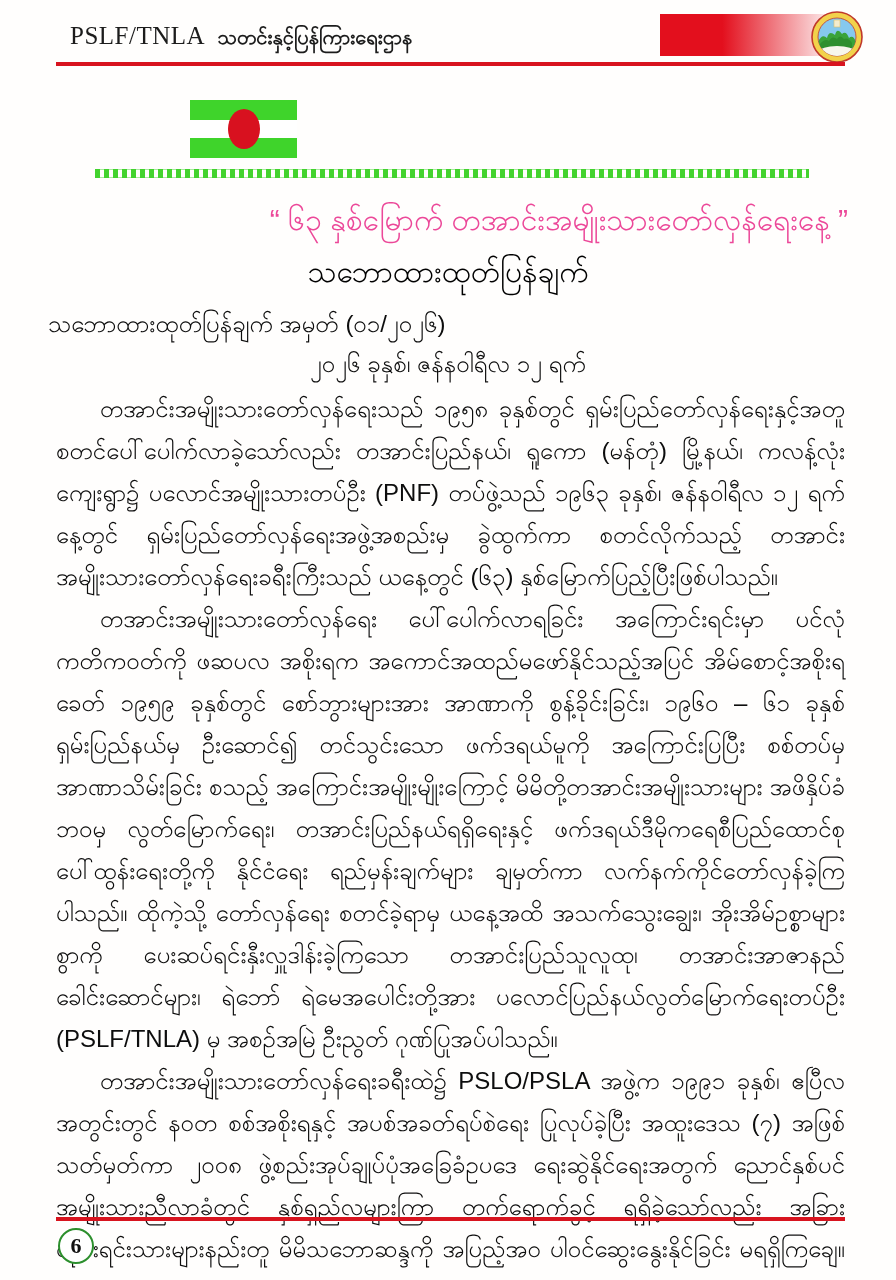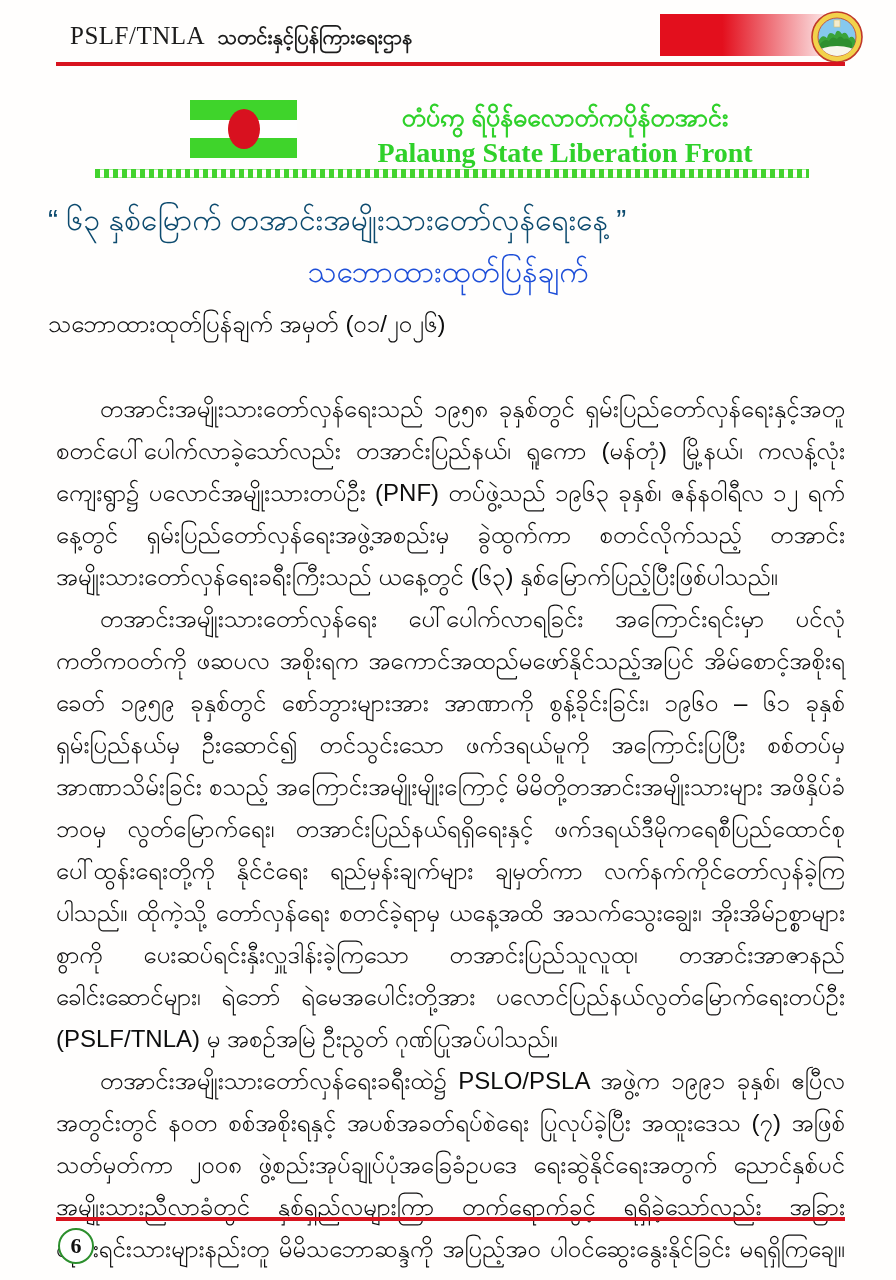--- a/index.html
+++ b/index.html
@@ -29,22 +29,22 @@
     background:#d8111f;border-radius:50%;}
   .org-mm{position:absolute;top:100px;left:330px;width:470px;text-align:center;
     color:#2fd12a;font-weight:bold;font-size:25px;line-height:34px;}
   .org-en{position:absolute;top:137px;left:330px;width:470px;text-align:center;
     color:#2fd12a;font-weight:bold;font-size:28px;font-family:"Liberation Serif", serif;}
   .sep{position:absolute;top:169px;left:95px;width:714px;height:7px;
     background:repeating-linear-gradient(90deg,#43d32e 0 5px,rgba(0,0,0,0) 5px 9px);
     border-top:1px solid rgba(67,211,46,.45);border-bottom:1px solid rgba(67,211,46,.45);}
 
   
-  .t1{position:absolute;top:200px;left:48px;width:800px;text-align:left;font-size:30px;color:#0c4a6e;}
-  .t2{position:absolute;top:252px;left:48px;width:800px;text-align:center;font-size:30px;color:#1d4ed8;}
+  .t1{position:absolute;top:200px;left:48px;width:800px;text-align:right;font-size:30px;color:#ec4899;}
+  .t2{position:absolute;top:252px;left:48px;width:800px;text-align:center;font-size:30px;color:#000000;}
   .stmt{position:absolute;top:308px;left:48px;width:800px;text-align:left;font-size:24px;color:#0d0d0d;}
   .date{position:absolute;top:348px;left:48px;width:800px;text-align:center;font-size:24px;color:#0d0d0d;}
 
   
   .body-text{position:absolute;top:388px;left:56px;width:789px;}
   .body-text p{
     margin:0;padding:0;font-size:24px;line-height:42px;text-align:justify;
     text-indent:44px;color:#0d0d0d;
   }
 
@@ -81,27 +81,26 @@
         <rect x="23" y="9" width="6" height="7" fill="#f3eccd" stroke="#d9c06a" stroke-width="0.6"></rect>
       </g>
     </svg>
   </div>
 
   <div class="rule top"></div>
 
   <div class="flag">
     <div class="disc"></div>
   </div>
-  <div class="org-mm">တံပ်ဢွ ရ်ပိုန်ဓလောတ်ကပိုန်တအာင်း</div>
-  <div class="org-en">Palaung State Liberation Front</div>
   <div class="sep"></div>
 
   <div class="t1">“ ၆၃ နှစ်မြောက် တအာင်းအမျိုးသားတော်လှန်ရေးနေ့ ”</div>
   <div class="t2">သဘောထားထုတ်ပြန်ချက်</div>
   <div class="stmt">သဘောထားထုတ်ပြန်ချက် အမှတ် (၀၁/၂၀၂၆)</div>
+  <div class="date">၂၀၂၆ ခုနှစ်၊ ဇန်နဝါရီလ ၁၂ ရက်</div>
 
   <div class="body-text">
     <p>တအာင်းအမျိုးသားတော်လှန်ရေးသည် ၁၉၅၈ ခုနှစ်တွင် ရှမ်းပြည်တော်လှန်ရေးနှင့်အတူ စတင်ပေါ်ပေါက်လာခဲ့သော်လည်း တအာင်းပြည်နယ်၊ ရူကော (မန်တုံ) မြို့နယ်၊ ကလန့်လုံး ကျေးရွာ၌ ပလောင်အမျိုးသားတပ်ဦး (PNF) တပ်ဖွဲ့သည် ၁၉၆၃ ခုနှစ်၊ ဇန်နဝါရီလ ၁၂ ရက်နေ့တွင် ရှမ်းပြည်တော်လှန်ရေးအဖွဲ့အစည်းမှ ခွဲထွက်ကာ စတင်လိုက်သည့် တအာင်းအမျိုးသားတော်လှန်ရေးခရီးကြီးသည် ယနေ့တွင် (၆၃) နှစ်မြောက်ပြည့်ပြီးဖြစ်ပါသည်။</p>
     <p>တအာင်းအမျိုးသားတော်လှန်ရေး ပေါ်ပေါက်လာရခြင်း အကြောင်းရင်းမှာ ပင်လုံကတိကဝတ်ကို ဖဆပလ အစိုးရက အကောင်အထည်မဖော်နိုင်သည့်အပြင် အိမ်စောင့်အစိုးရခေတ် ၁၉၅၉ ခုနှစ်တွင် စော်ဘွားများအား အာဏာကို စွန့်ခိုင်းခြင်း၊ ၁၉၆၀ – ၆၁ ခုနှစ် ရှမ်းပြည်နယ်မှ ဦးဆောင်၍ တင်သွင်းသော ဖက်ဒရယ်မူကို အကြောင်းပြပြီး စစ်တပ်မှ အာဏာသိမ်းခြင်း စသည့် အကြောင်းအမျိုးမျိုးကြောင့် မိမိတို့တအာင်းအမျိုးသားများ အဖိနှိပ်ခံဘဝမှ လွတ်မြောက်ရေး၊ တအာင်းပြည်နယ်ရရှိရေးနှင့် ဖက်ဒရယ်ဒီမိုကရေစီပြည်ထောင်စု ပေါ်ထွန်းရေးတို့ကို နိုင်ငံရေး ရည်မှန်းချက်များ ချမှတ်ကာ လက်နက်ကိုင်တော်လှန်ခဲ့ကြပါသည်။ ထိုကဲ့သို့ တော်လှန်ရေး စတင်ခဲ့ရာမှ ယနေ့အထိ အသက်သွေးချွေး၊ အိုးအိမ်ဥစ္စာများစွာကို ပေးဆပ်ရင်းနှီးလှူဒါန်းခဲ့ကြသော တအာင်းပြည်သူလူထု၊ တအာင်းအာဇာနည်ခေါင်းဆောင်များ၊ ရဲဘော် ရဲမေအပေါင်းတို့အား ပလောင်ပြည်နယ်လွတ်မြောက်ရေးတပ်ဦး (PSLF/TNLA) မှ အစဉ်အမြဲ ဦးညွတ် ဂုဏ်ပြုအပ်ပါသည်။</p>
     <p>တအာင်းအမျိုးသားတော်လှန်ရေးခရီးထဲ၌ PSLO/PSLA အဖွဲ့က ၁၉၉၁ ခုနှစ်၊ ဧပြီလအတွင်းတွင် နဝတ စစ်အစိုးရနှင့် အပစ်အခတ်ရပ်စဲရေး ပြုလုပ်ခဲ့ပြီး အထူးဒေသ (၇) အဖြစ် သတ်မှတ်ကာ ၂၀၀၈ ဖွဲ့စည်းအုပ်ချုပ်ပုံအခြေခံဥပဒေ ရေးဆွဲနိုင်ရေးအတွက် ညောင်နှစ်ပင် အမျိုးသားညီလာခံတွင် နှစ်ရှည်လများကြာ တက်ရောက်ခွင့် ရရှိခဲ့သော်လည်း အခြားတိုင်းရင်းသားများနည်းတူ မိမိသဘောဆန္ဒကို အပြည့်အဝ ပါဝင်ဆွေးနွေးနိုင်ခြင်း မရရှိကြချေ။ နအဖ</p>
   </div>
 
   <div class="rule bottom"></div>
   <div class="page-num">6</div>
 

